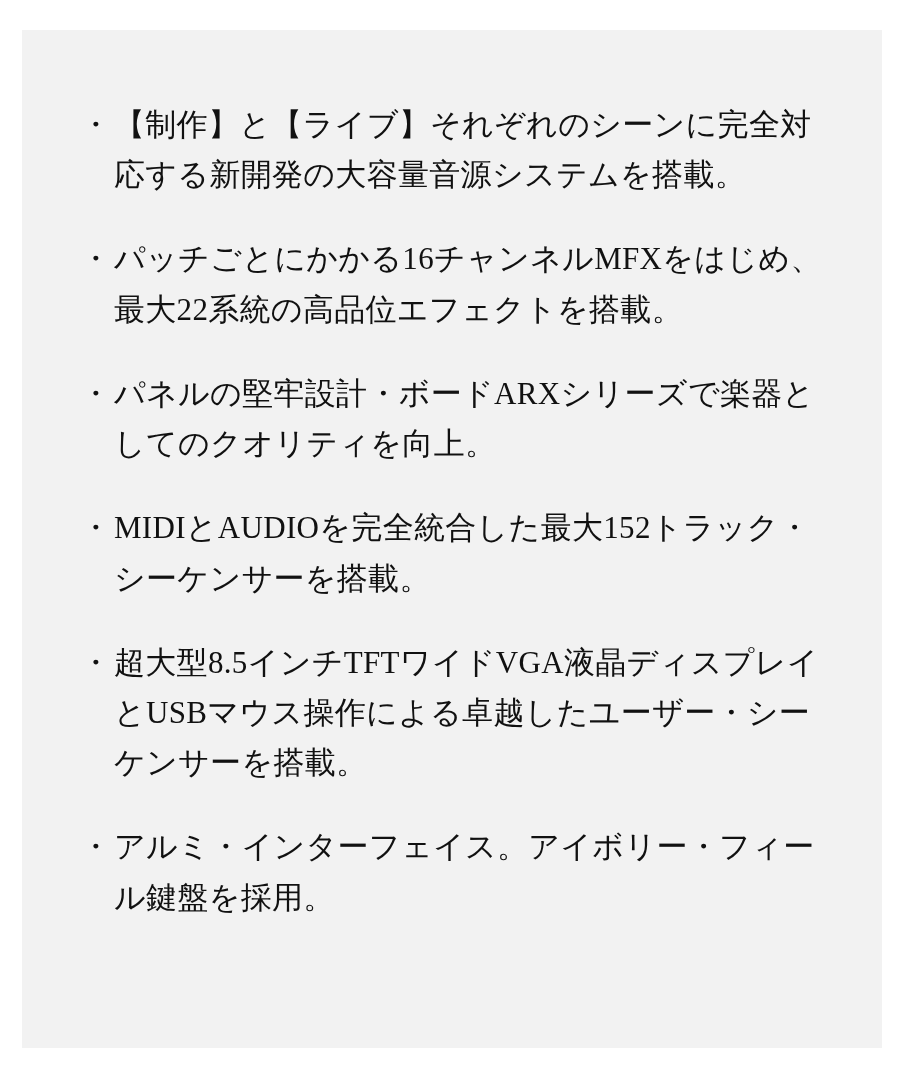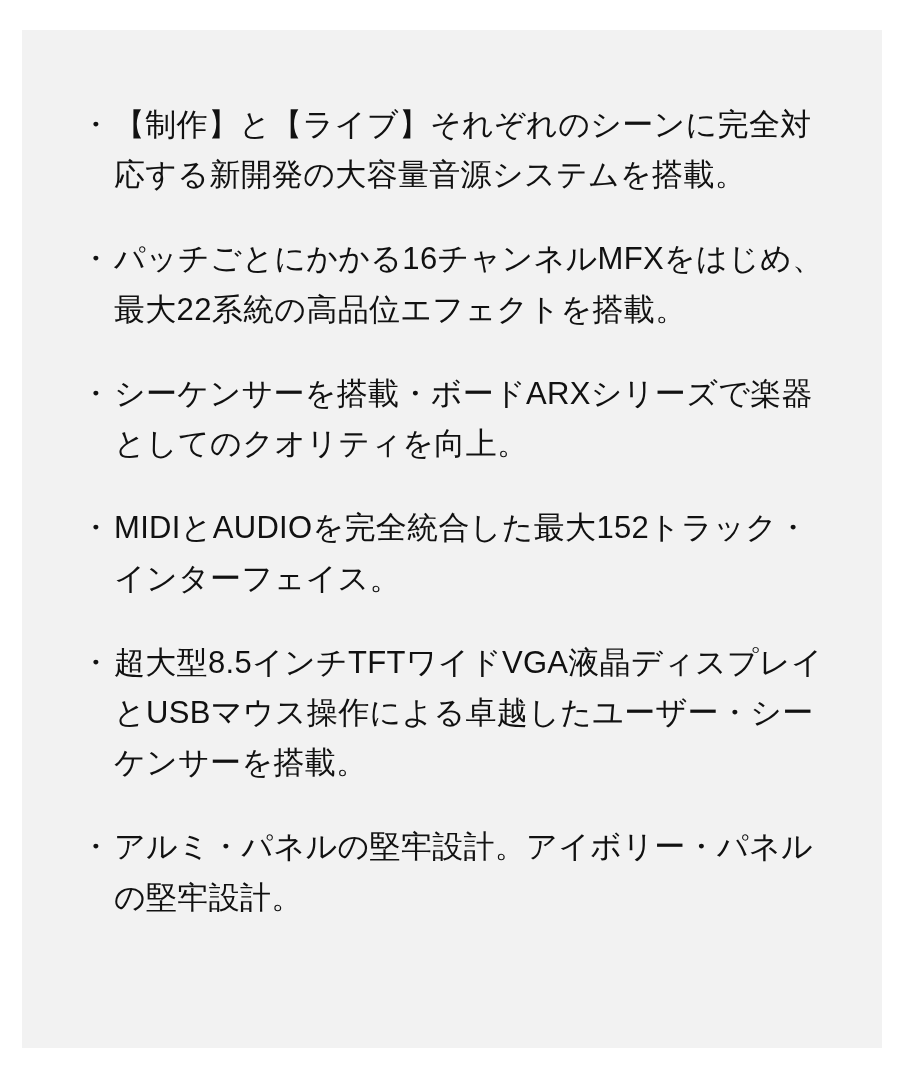--- a/index.html
+++ b/index.html
@@ -54,47 +54,48 @@
     left: 6px;
     top: 0;
     width: 24px;
     font-size: 31px;
     line-height: 1.62;
     color: #111111;
     text-align: left;
   }
   .feature-text {
     display: block;
+    font-family: Liberation Serif, serif;
   }
 </style>
 </head>
 <body>
 
 <div class="page">
   <div class="panel">
     <ul class="feature-list">
       <li class="feature-item">
         <span class="bullet">・</span>
         <span class="feature-text">【制作】と【ライブ】それぞれのシーンに完全対応する新開発の大容量音源システムを搭載。</span>
       </li>
       <li class="feature-item">
         <span class="bullet">・</span>
         <span class="feature-text">パッチごとにかかる16チャンネルMFXをはじめ、最大22系統の高品位エフェクトを搭載。</span>
       </li>
       <li class="feature-item">
         <span class="bullet">・</span>
-        <span class="feature-text">シーケンサーを搭載・ボードARXシリーズで楽器としてのクオリティを向上。</span>
+        <span class="feature-text">パネルの堅牢設計・ボードARXシリーズで楽器としてのクオリティを向上。</span>
       </li>
       <li class="feature-item">
         <span class="bullet">・</span>
-        <span class="feature-text">MIDIとAUDIOを完全統合した最大152トラック・インターフェイス。</span>
+        <span class="feature-text">MIDIとAUDIOを完全統合した最大152トラック・シーケンサーを搭載。</span>
       </li>
       <li class="feature-item">
         <span class="bullet">・</span>
         <span class="feature-text">超大型8.5インチTFTワイドVGA液晶ディスプレイとUSBマウス操作による卓越したユーザー・シーケンサーを搭載。</span>
       </li>
       <li class="feature-item">
         <span class="bullet">・</span>
-        <span class="feature-text">アルミ・パネルの堅牢設計。アイボリー・パネルの堅牢設計。</span>
+        <span class="feature-text">アルミ・インターフェイス。アイボリー・フィール鍵盤を採用。</span>
       </li>
     </ul>
   </div>
 </div>
 
 </body></html>

